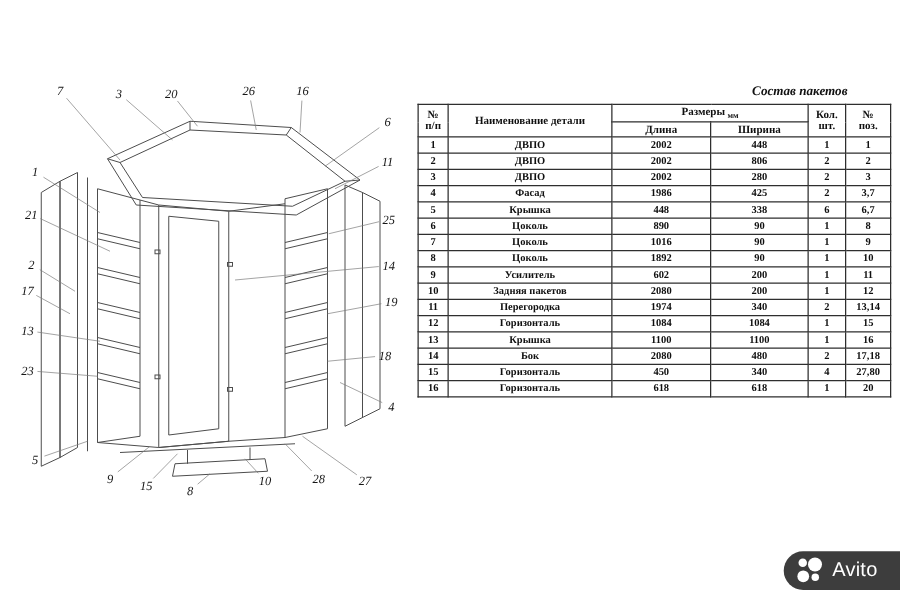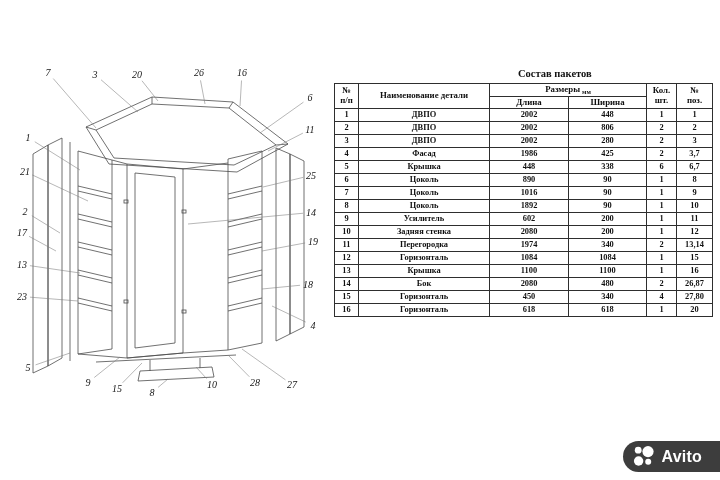--- a/index.html
+++ b/index.html
@@ -9,21 +9,21 @@
     font-family:"Liberation Serif","DejaVu Serif",serif;
   }
   
   .diagram { position:absolute; left:0; top:0; }
   .drawing path, .drawing line, .drawing rect { stroke:#4d4d4d; stroke-width:0.8; fill:none; }
   .callout { font:italic 10px "Liberation Serif",serif; fill:#161616; text-anchor:middle; }
   .leader { stroke:#7a7a7a; stroke-width:0.55; }
   
   .table-title {
     position:absolute; left:518px; top:68px; width:160px;
-    text-align:left; font-size:10.5px; font-weight:bold; color:#111;
+    text-align:right; font-size:10.5px; font-weight:bold; color:#111;font-style:italic;
   }
   .table-wrap { position:absolute; left:334px; top:83px; width:378px; }
   table { width:100%; border-collapse:collapse; table-layout:fixed; }
   col.c1{width:24px} col.c2{width:131px} col.c3{width:79px}
   col.c4{width:78px} col.c5{width:30px} col.c6{width:36px}
   th, td {
     border:1px solid #2e2e2e; text-align:center; vertical-align:middle;
     font-weight:bold; color:#101010; padding:0.5px 2px;
   }
   th { font-size:8.8px; line-height:1.12; white-space:pre-line; }
@@ -31,21 +31,21 @@
   .unit { font-size:6.5px; vertical-align:sub; margin-left:2px; }
   
   .watermark {
     position:absolute; right:0; bottom:8px; height:31px;
     display:flex; align-items:center; gap:7px;
     background:rgba(18,18,18,0.82); border-radius:16px 0 0 16px;
     padding:0 18px 0 9px;
   }
   .watermark span {
     color:#ffffff; font-family:"Liberation Sans",sans-serif;
-    font-size:16px; font-weight:700; letter-spacing:0.2px;
+    font-size:16px; font-weight:400; letter-spacing:0.2px;
   }
 </style>
 </head>
 <body>
 
 <svg class="diagram" width="340" height="480" viewBox="0 0 340 480">
   <g class="drawing">
 
     <path d="M86 127 L152 97 L233 102 L288 144 L237 172 L109 164 Z"></path>
     <path d="M96 130 L152 104 L229 108 L276 145 L234 165 L114 158 Z"></path>
@@ -252,21 +252,21 @@
         <tr>
           <td>9</td>
           <td>Усилитель</td>
           <td>602</td>
           <td>200</td>
           <td>1</td>
           <td>11</td>
         </tr>
         <tr>
           <td>10</td>
-          <td>Задняя стенка</td>
+          <td>Задняя пакетов</td>
           <td>2080</td>
           <td>200</td>
           <td>1</td>
           <td>12</td>
         </tr>
         <tr>
           <td>11</td>
           <td>Перегородка</td>
           <td>1974</td>
           <td>340</td>
@@ -288,21 +288,21 @@
           <td>1100</td>
           <td>1</td>
           <td>16</td>
         </tr>
         <tr>
           <td>14</td>
           <td>Бок</td>
           <td>2080</td>
           <td>480</td>
           <td>2</td>
-          <td>26,87</td>
+          <td>17,18</td>
         </tr>
         <tr>
           <td>15</td>
           <td>Горизонталь</td>
           <td>450</td>
           <td>340</td>
           <td>4</td>
           <td>27,80</td>
         </tr>
         <tr>

